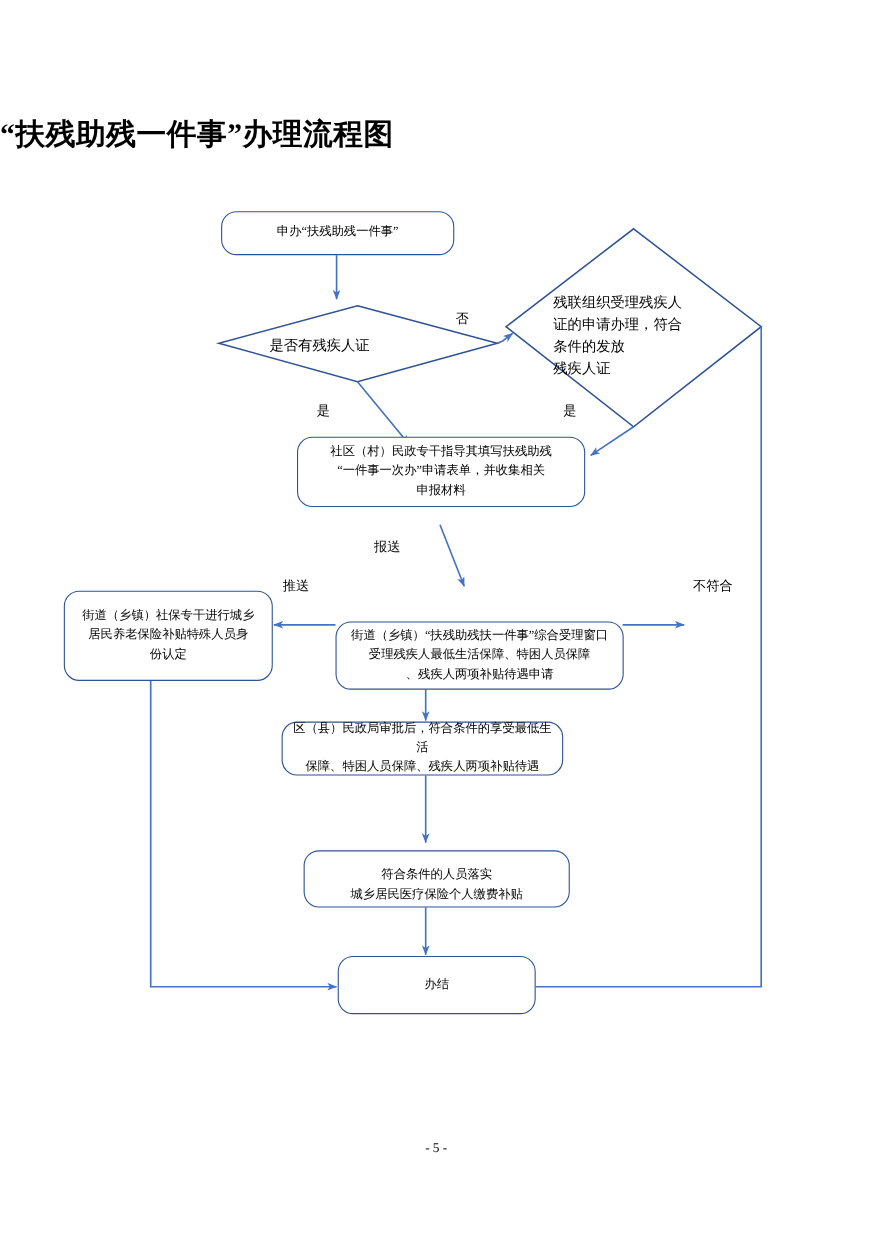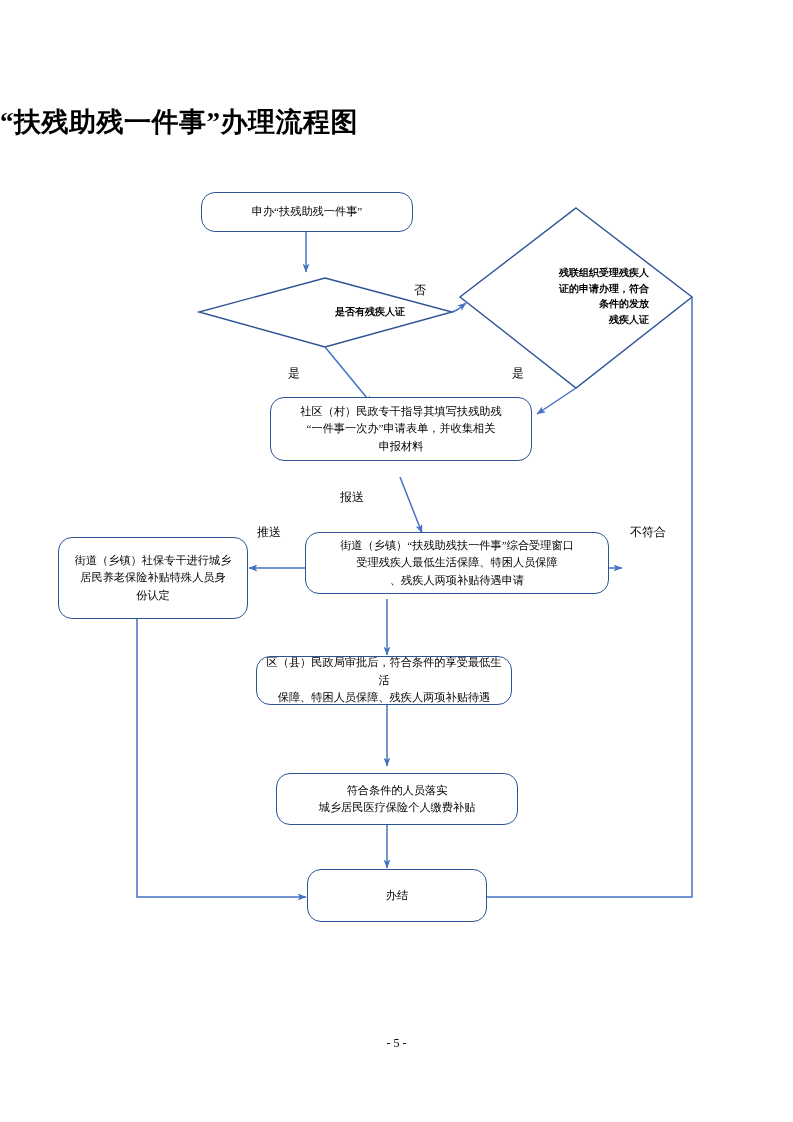--- a/index.html
+++ b/index.html
@@ -67,27 +67,26 @@
   .node-box .txt { width: 100%; white-space: pre-line; }
   .edge-label {
     position: absolute;
     color: #000000;
     font-size: 12px;
     font-family: "Liberation Serif", "DejaVu Serif", serif;
     white-space: nowrap;
   }
   .diamond-label {
     position: absolute;
-    text-align: right;
+    text-align: left;
     color: #000000;
-    font-size: 10px;
+    font-size: 13px;
     line-height: 1.55;
     white-space: pre-line;
     font-family: "Liberation Serif", "DejaVu Serif", serif;
-    font-weight: bold;
   }
 </style>
 </head>
 <body>
 
 <div id="page">
 
   <div id="doc-title">“扶残助残一件事”办理流程图</div>
 
   <svg id="flow-svg" viewBox="0 0 793 1122" xmlns="http://www.w3.org/2000/svg">
@@ -137,38 +136,38 @@
 证的申请办理，符合
 条件的发放
 残疾人证</div>
 
   <div class="node-box" style="left:270px; top:397px; width:262px; height:64px;">
     <span class="txt">社区（村）民政专干指导其填写扶残助残
 “一件事一次办”申请表单，并收集相关
 申报材料</span>
   </div>
 
-  <div class="node-box" style="left:305px; top:532px; width:304px; height:62px;">
+  <div class="node-box" style="left:305px; top:565px; width:262px; height:62px;">
     <span class="txt">街道（乡镇）“扶残助残扶一件事”综合受理窗口
 受理残疾人最低生活保障、特困人员保障
 、残疾人两项补贴待遇申请</span>
   </div>
 
   <div class="node-box" style="left:58px; top:537px; width:190px; height:82px;">
     <span class="txt">街道（乡镇）社保专干进行城乡
 居民养老保险补贴特殊人员身
 份认定</span>
   </div>
 
   <div class="node-box" style="left:256px; top:656px; width:256px; height:49px;">
     <span class="txt">区（县）民政局审批后，符合条件的享受最低生活
 保障、特困人员保障、残疾人两项补贴待遇</span>
   </div>
 
-  <div class="node-box" style="left:276px; top:773px; width:242px; height:52px;">
+  <div class="node-box" style="left:276px; top:773px; width:242px; height:52px;align-items:flex-end;">
     <span class="txt">符合条件的人员落实
 城乡居民医疗保险个人缴费补贴</span>
   </div>
 
   <div class="node-box" style="left:307px; top:869px; width:180px; height:53px;">
     <span class="txt">办结</span>
   </div>
 
   <div class="edge-label" style="left:414px; top:282px;">否</div>
 

